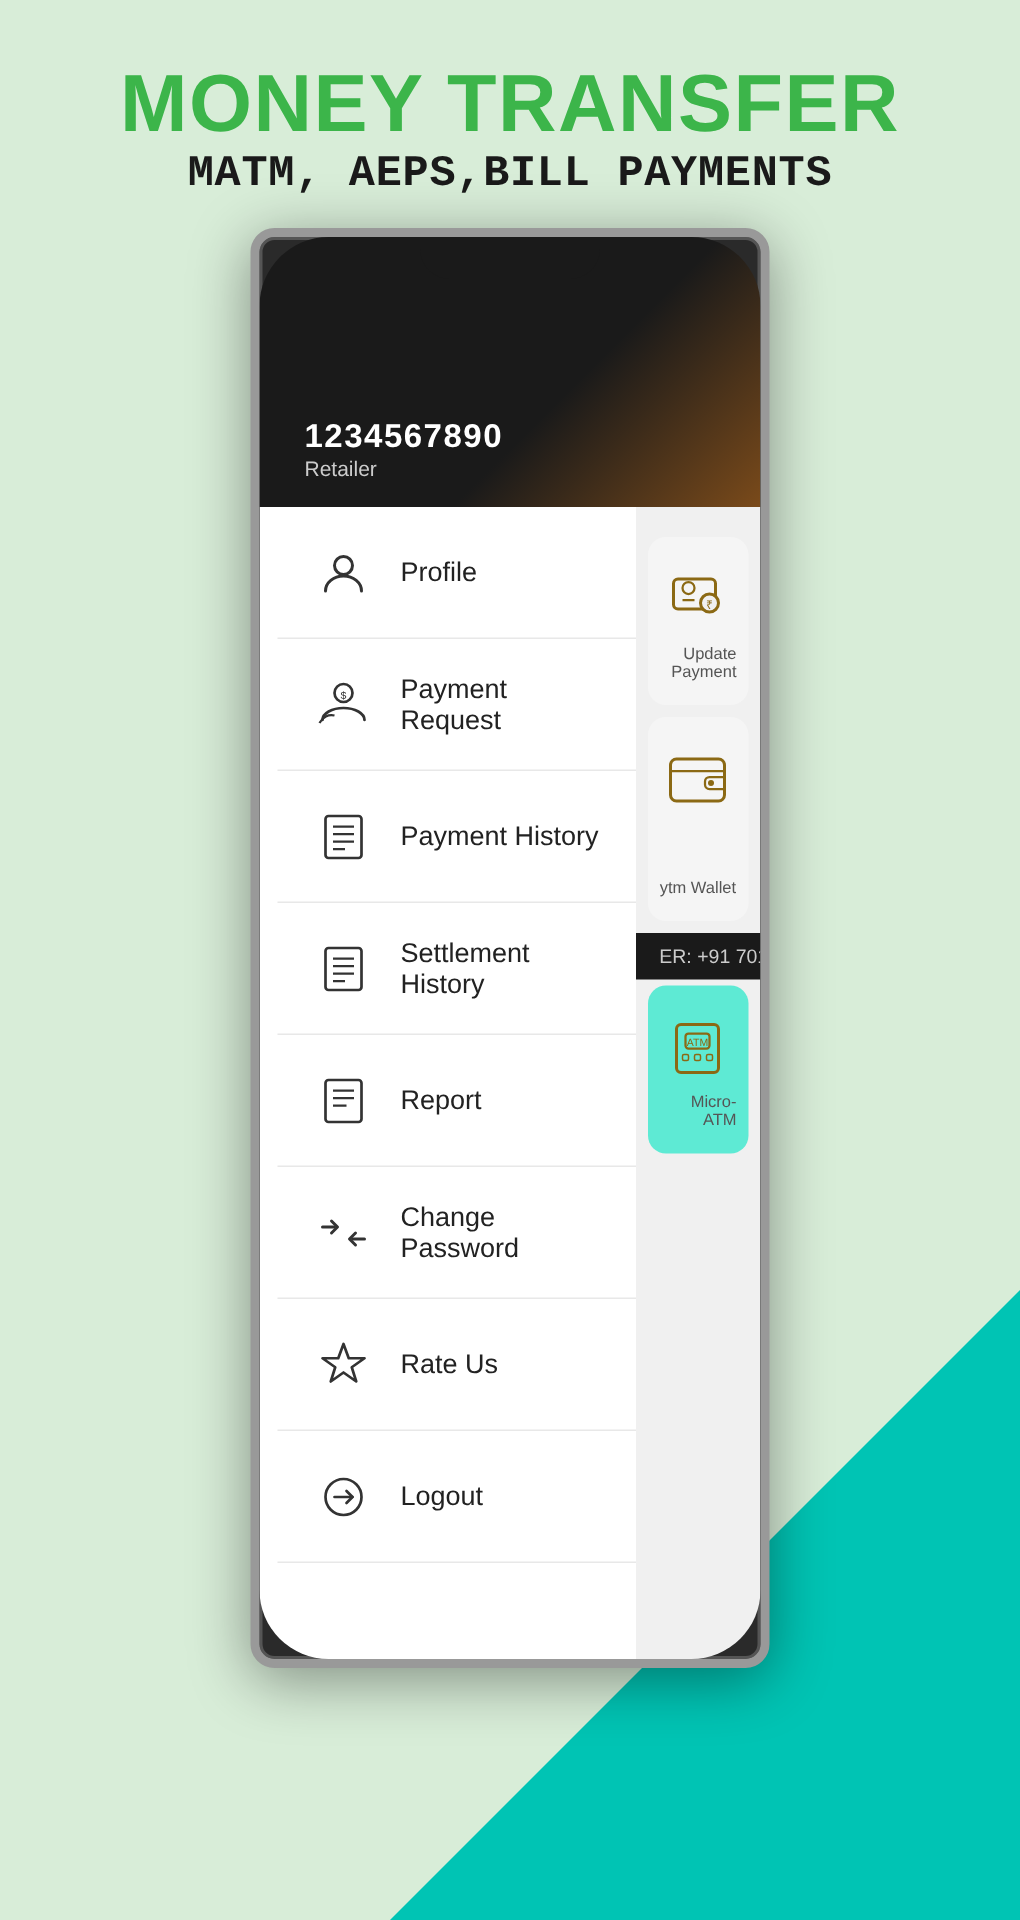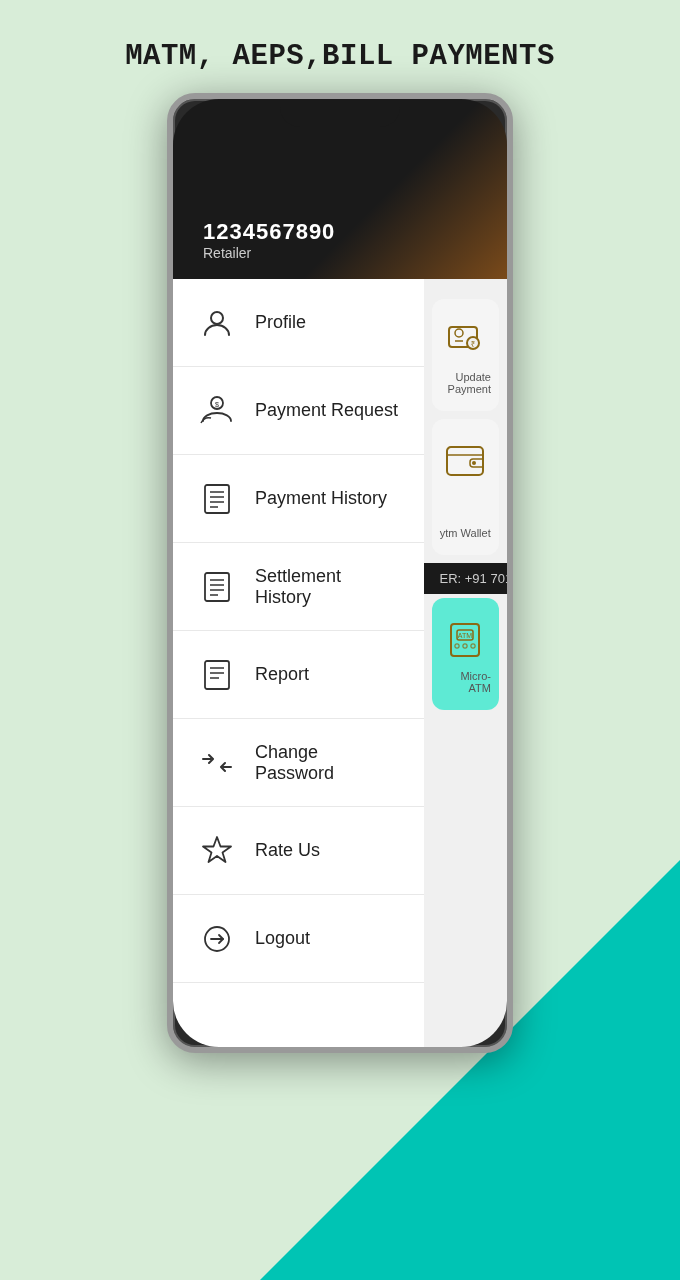--- a/index.html
+++ b/index.html
@@ -53,21 +53,21 @@
       color: #1a1a1a;
       letter-spacing: 0.5px;
       font-family: Liberation Mono, monospace;
     }
 
     
     .phone-frame {
       width: 346px;
       height: 960px;
       background: #2a2a2a;
-      border-radius: 28px;
+      border-radius: 16px;
       border: 6px solid #999;
       position: relative;
       overflow: hidden;
       box-shadow: 0 8px 40px rgba(0,0,0,0.4), inset 0 0 0 2px #555;
     }
 
     
     .phone-frame::before {
       content: '';
       position: absolute;
@@ -149,20 +149,21 @@
       z-index: 2;
     }
 
     .menu-item {
       display: flex;
       align-items: center;
       padding: 0 24px;
       height: 88px;
       border-bottom: 1px solid #e8e8e8;
       cursor: pointer;
+      margin-left: 12px;
     }
 
     .menu-icon {
       width: 40px;
       height: 40px;
       display: flex;
       align-items: center;
       justify-content: center;
       margin-right: 18px;
       flex-shrink: 0;
@@ -226,20 +227,21 @@
 
   </style>
 </head>
 <body>
 
 <div class="bg-teal"></div>
 
 <div class="page-content">
 
   <div class="header-text">
+    <div class="title-money">MONEY TRANSFER</div>
     <div class="title-sub">MATM, AEPS,BILL PAYMENTS</div>
   </div>
 
   <div class="phone-frame">
     <div class="phone-inner">
 
       <div class="notch"></div>
 
       <div class="phone-header">
         <div class="phone-number">1234567890</div>

